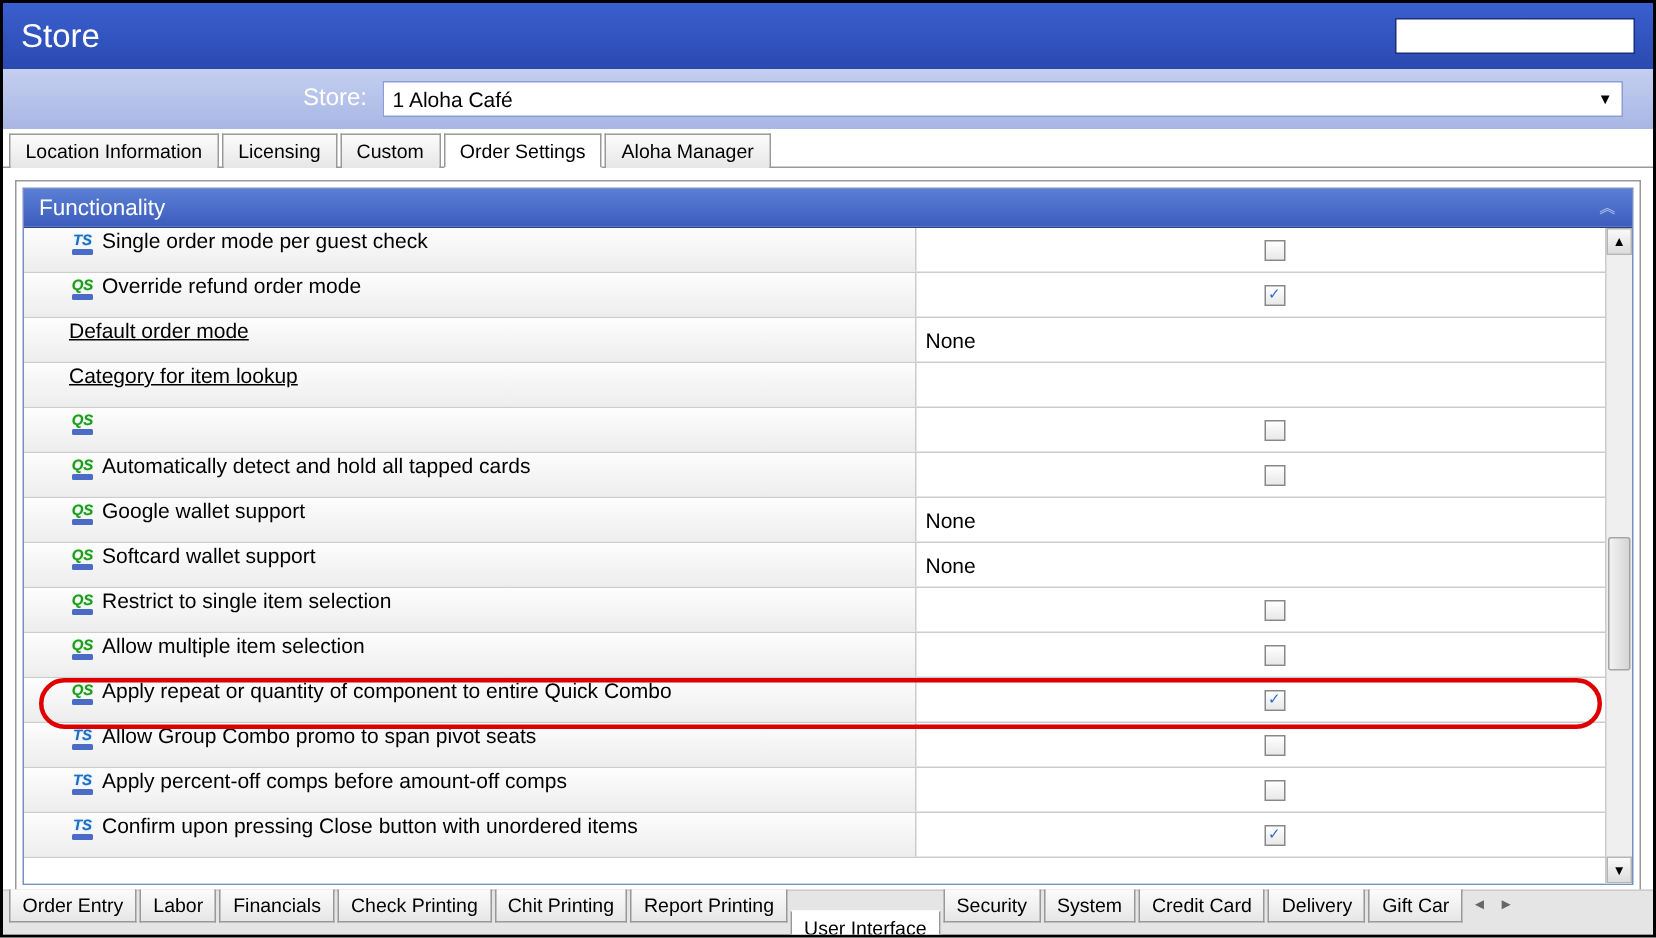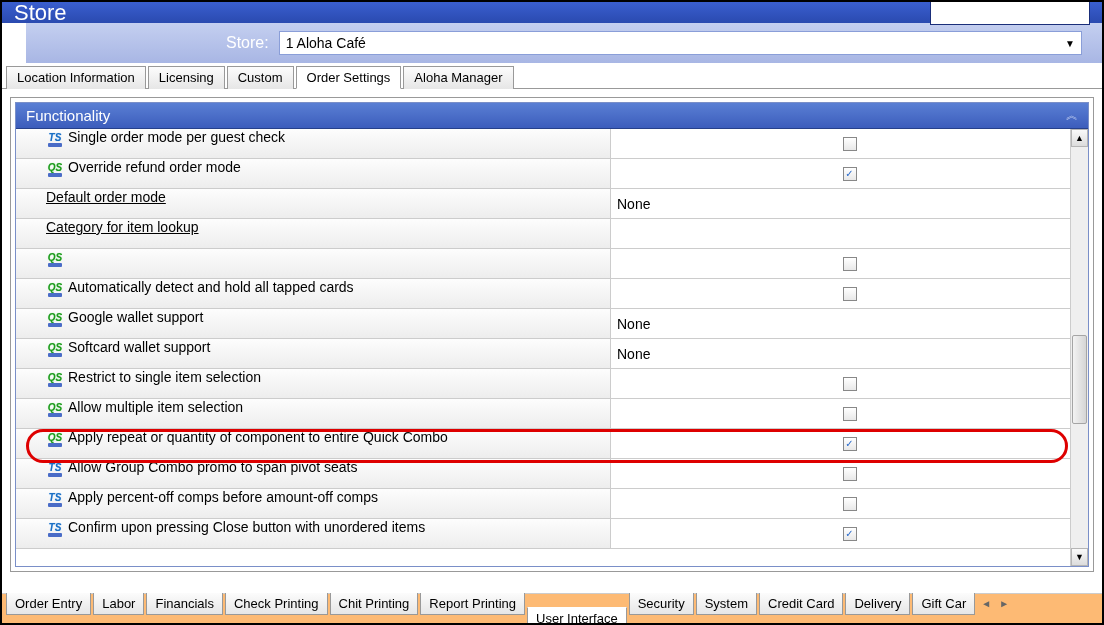--- a/index.html
+++ b/index.html
@@ -18,35 +18,34 @@
   }
   .titlebar {
     background: linear-gradient(to bottom, #3a5fcf 0%, #2a4ab0 100%);
     color: #fff;
     font-size: 22px;
     font-weight: 300;
     padding: 4px 12px;
     display: flex;
     align-items: center;
     justify-content: space-between;
-    height: 21px;
+    height: 44px;
   }
   .titlebar .searchbox {
     background: #fff;
     width: 160px;
     height: 24px;
     border: 1px solid #1a2e7a;
   }
   .storebar {
     background: linear-gradient(to bottom, #c4cff0 0%, #a8b6e4 100%);
     height: 40px;
     display: flex;
     align-items: center;
     padding-left: 200px;
-    margin-left: 24px;
   }
   .storebar-label {
     color: #fff;
     font-size: 16px;
     font-weight: 500;
     margin-right: 10px;
   }
   .store-select {
     flex: 1;
     margin-right: 20px;
@@ -245,21 +244,21 @@
     right: 20px;
     height: 34px;
     pointer-events: none;
     z-index: 50;
   }
   .bottom-tabs {
     display: flex;
     align-items: center;
     padding: 2px 4px 12px 4px;
     border-top: 1px solid #ccc;
-    background: #fdba74;
+    background: #e5e5e5;
     position: absolute;
     bottom: 0;
     left: 0;
     right: 0;
     height: 30px;
   }
   .bot-tab {
     border: 1px solid #999;
     border-top: none;
     background: linear-gradient(to bottom,#fcfcfc,#e6e6e6);

